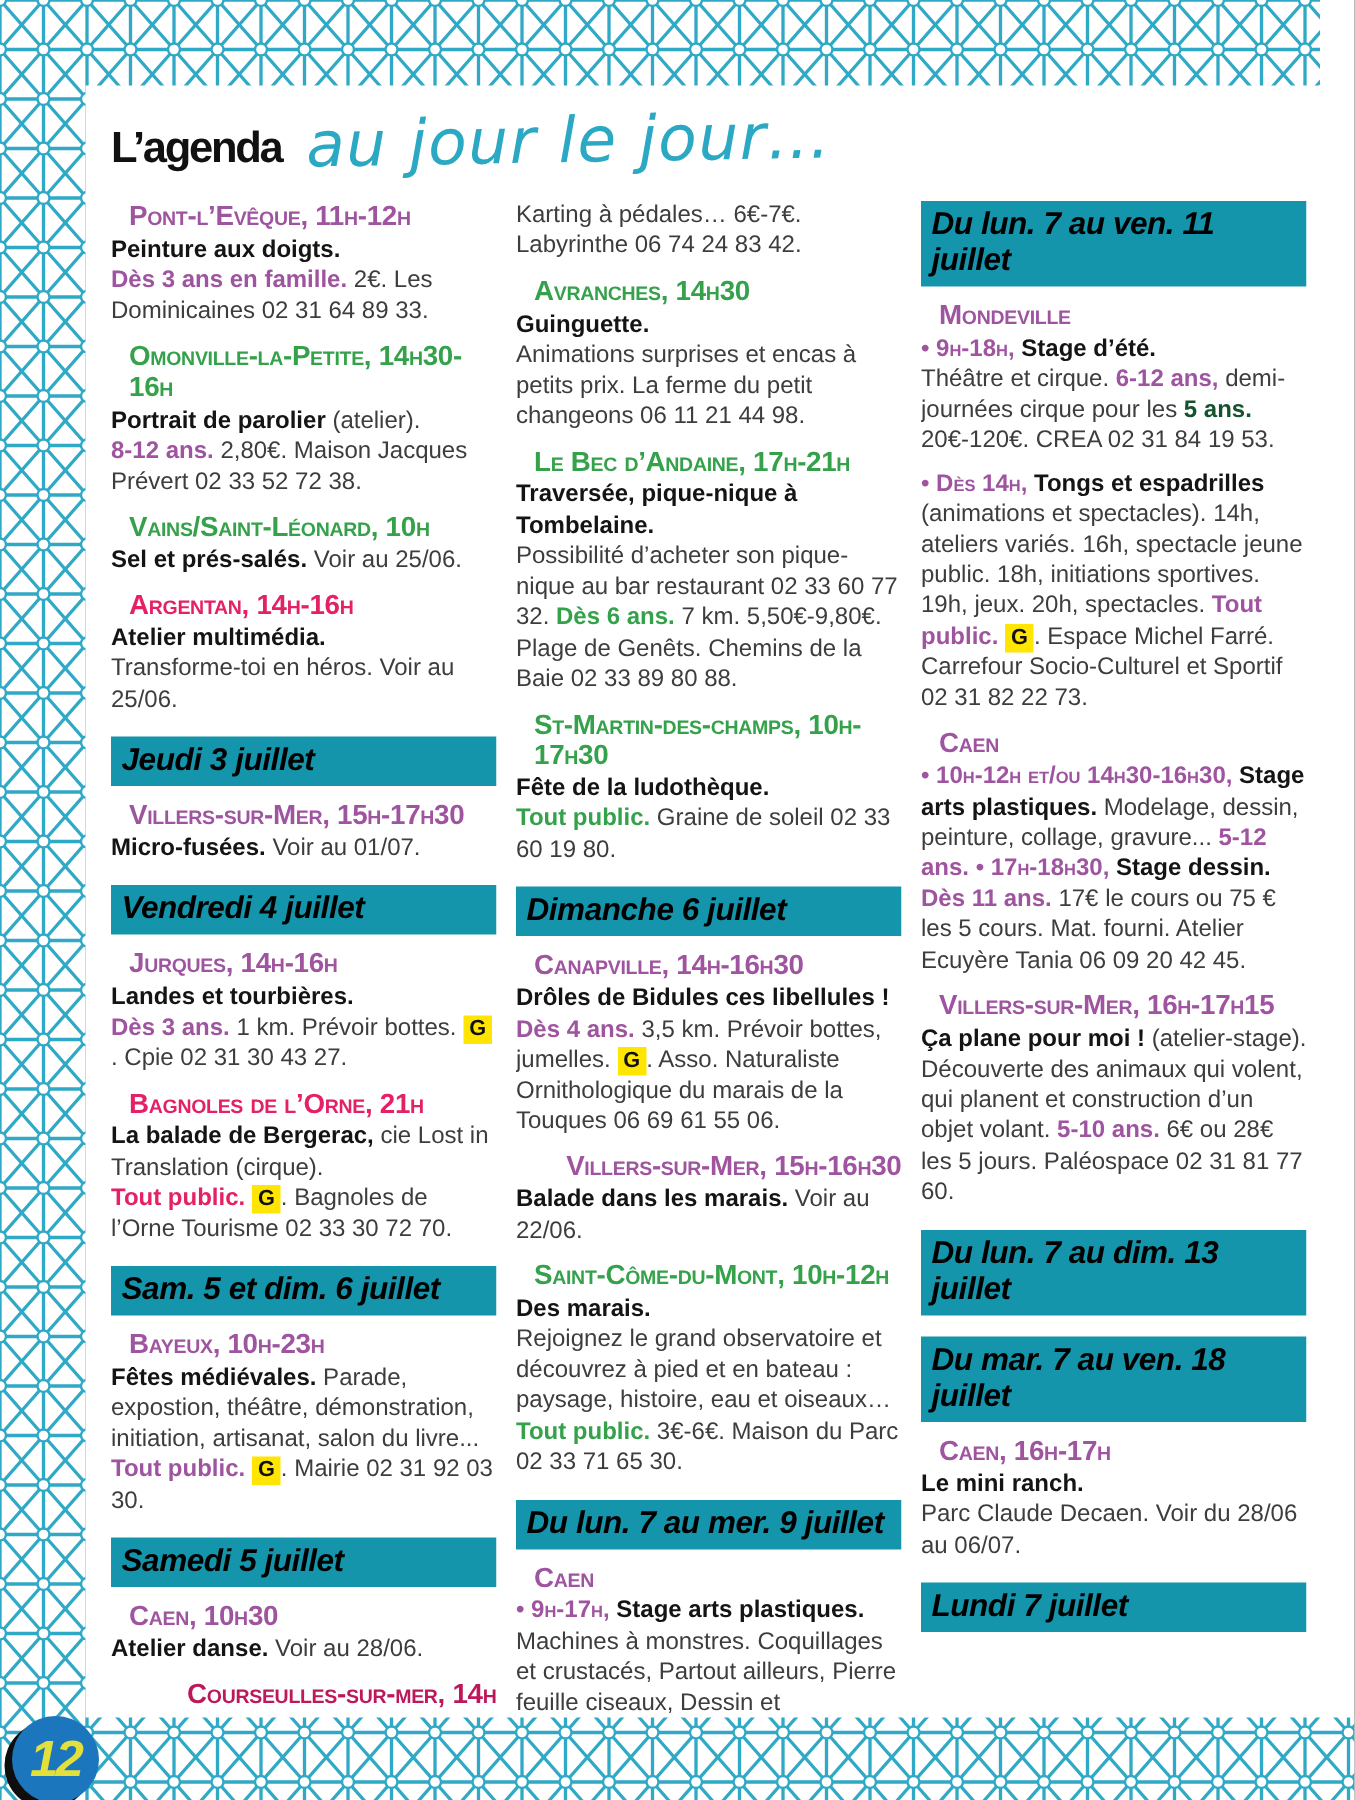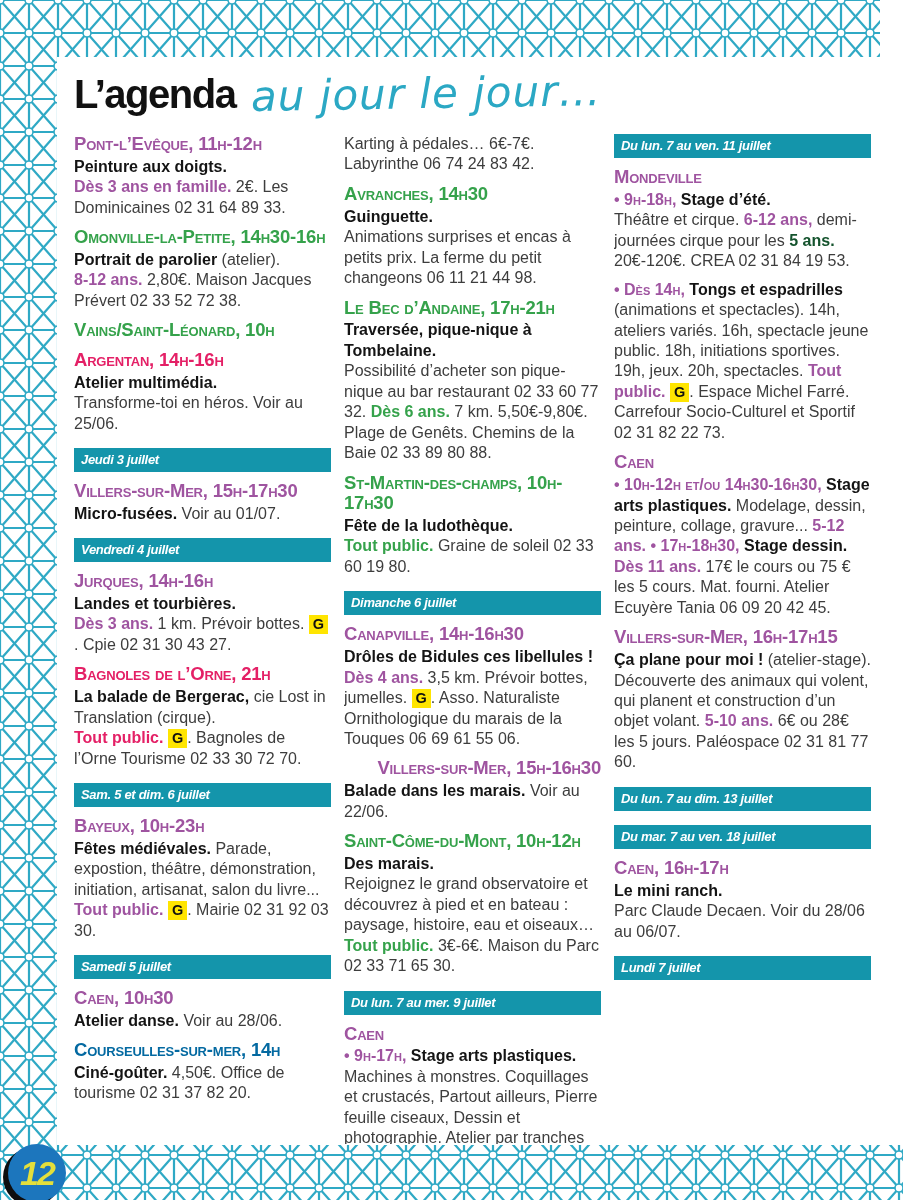--- a/index.html
+++ b/index.html
@@ -2,33 +2,33 @@
 <html lang="fr"><head>
 <meta charset="utf-8">
 <style>
   html,body{margin:0;padding:0;background:#888;}
   .page{position:relative;width:903px;height:1200px;background:#ffffff;overflow:hidden;
         font-family:"Liberation Sans", sans-serif;}
   .pattern-layer{position:absolute;left:0;top:0;pointer-events:none;}
   .content{position:absolute;left:57px;top:57px;width:823px;height:1086px;
            padding:10px 0 0 17px;box-sizing:border-box;}
   .header{display:flex;align-items:baseline;gap:16px;margin:2px 0 16px 0;}
-  .title{font-size:40px;font-weight:700;color:#111;letter-spacing:-1.5px;}
+  .title{font-size:29px;font-weight:700;color:#111;letter-spacing:-1.5px;}
   .title-script{font-size:42px;font-style:italic;color:#2ba8c4;letter-spacing:1px;
                 font-family:"DejaVu Sans", sans-serif;transform:rotate(-1deg);}
   .cols{display:flex;gap:13px;}
   .col{flex:0 0 257px;width:257px;overflow:hidden;height:1010px;}
-  .band{background:#1495ab;color:#ffffff;font-weight:700;font-style:italic;
-        font-size:13px;letter-spacing:-0.3px;padding:4px 7px 5px 7px;margin:14px 0 9px 0;}
+  .band{background:#1495ab;color:#000000;font-weight:700;font-style:italic;
+        font-size:21px;letter-spacing:-0.3px;padding:4px 7px 5px 7px;margin:14px 0 9px 0;}
   .band:first-child{margin-top:0;}
   .event{margin-top:9px;}
   .event:first-child,.cont+ .event{margin-top:9px;}
   .col > .event:first-child{margin-top:0;}
   .city{font-weight:700;font-variant:small-caps;font-size:18.5px;line-height:1.12;
-        letter-spacing:-0.2px;margin-bottom:2px;}
+        letter-spacing:-0.2px;margin-bottom:2px;margin-left:12px;}
   .body{margin:0;font-size:16px;line-height:1.28;color:#3d3d3d;}
   .body + .body{margin-top:8px;}
   .body b{color:#141414;font-weight:700;font-style:normal;}
   .body b.block{display:block;}
   .body b.sc{font-variant:small-caps;font-size:16px;}
   .gbadge{display:inline-block;background:#ffe500;color:#101010;font-weight:700;
           font-size:14.5px;line-height:16px;padding:1px 4px 2px 4px;vertical-align:baseline;}
   .page-badge{position:absolute;left:8px;top:1144px;width:58px;height:58px;border-radius:50%;
               background:#1c76bd;box-shadow:-5px 4px 0 #0e0e0e;display:flex;align-items:center;
               justify-content:center;z-index:5;}
@@ -77,20 +77,21 @@
           <div class="event">
             <div class="city" style="color: rgb(159, 84, 160);">Pont-l’Evêque, 11h-12h</div>
             <p class="body"><b class="block">Peinture aux doigts.</b><b style="color: rgb(159, 84, 160);">Dès 3 ans en famille.</b><span> 2€. Les Dominicaines 02 31 64 89 33.</span></p>
           </div>
           <div class="event">
             <div class="city" style="color: rgb(53, 162, 75);">Omonville-la-Petite, 14h30-16h</div>
             <p class="body"><b>Portrait de parolier</b><span> (atelier).</span><br><b style="color: rgb(159, 84, 160);">8-12 ans.</b><span> 2,80€. Maison Jacques Prévert 02 33 52 72 38.</span></p>
           </div>
           <div class="event">
             <div class="city" style="color: rgb(53, 162, 75);">Vains/Saint-Léonard, 10h</div>
+            <p class="body"><b>Sel et prés-salés.</b><span> Voir au 25/06.</span></p>
           </div>
           <div class="event">
             <div class="city" style="color: rgb(228, 32, 102);">Argentan, 14h-16h</div>
             <p class="body"><b class="block">Atelier multimédia.</b><span>Transforme-toi en héros. Voir au 25/06.</span></p>
           </div>
           <div class="band">Jeudi 3 juillet</div>
           <div class="event">
             <div class="city" style="color: rgb(159, 84, 160);">Villers-sur-Mer, 15h-17h30</div>
             <p class="body"><b>Micro-fusées.</b><span> Voir au 01/07.</span></p>
           </div>
@@ -107,21 +108,21 @@
           <div class="event">
             <div class="city" style="color: rgb(159, 84, 160);">Bayeux, 10h-23h</div>
             <p class="body"><b>Fêtes médiévales.</b><span> Parade, expostion, théâtre, démonstration, initiation, artisanat, salon du livre...</span><br><b style="color: rgb(159, 84, 160);">Tout public.</b><span> </span><span class="gbadge">G</span><span>. Mairie 02 31 92 03 30.</span></p>
           </div>
           <div class="band">Samedi 5 juillet</div>
           <div class="event">
             <div class="city" style="color: rgb(159, 84, 160);">Caen, 10h30</div>
             <p class="body"><b>Atelier danse.</b><span> Voir au 28/06.</span></p>
           </div>
           <div class="event">
-            <div class="city" style="color: #0369a1;">Courseulles-sur-mer, 14h</div>
+            <div class="city" style="color: #be185d; text-align: right;">Courseulles-sur-mer, 14h</div>
             <p class="body"><b>Ciné-goûter.</b><span> 4,50€. Office de tourisme 02 31 37 82 20.</span></p>
           </div>
         </div>
       <div class="col">
           <div class="event">
             <p class="body"><span>Karting à pédales… 6€-7€. Labyrinthe 06 74 24 83 42.</span></p>
           </div>
           <div class="event">
             <div class="city" style="color: rgb(53, 162, 75);">Avranches, 14h30</div>
             <p class="body"><b class="block">Guinguette.</b><span>Animations surprises et encas à petits prix. La ferme du petit changeons 06 11 21 44 98.</span></p>

